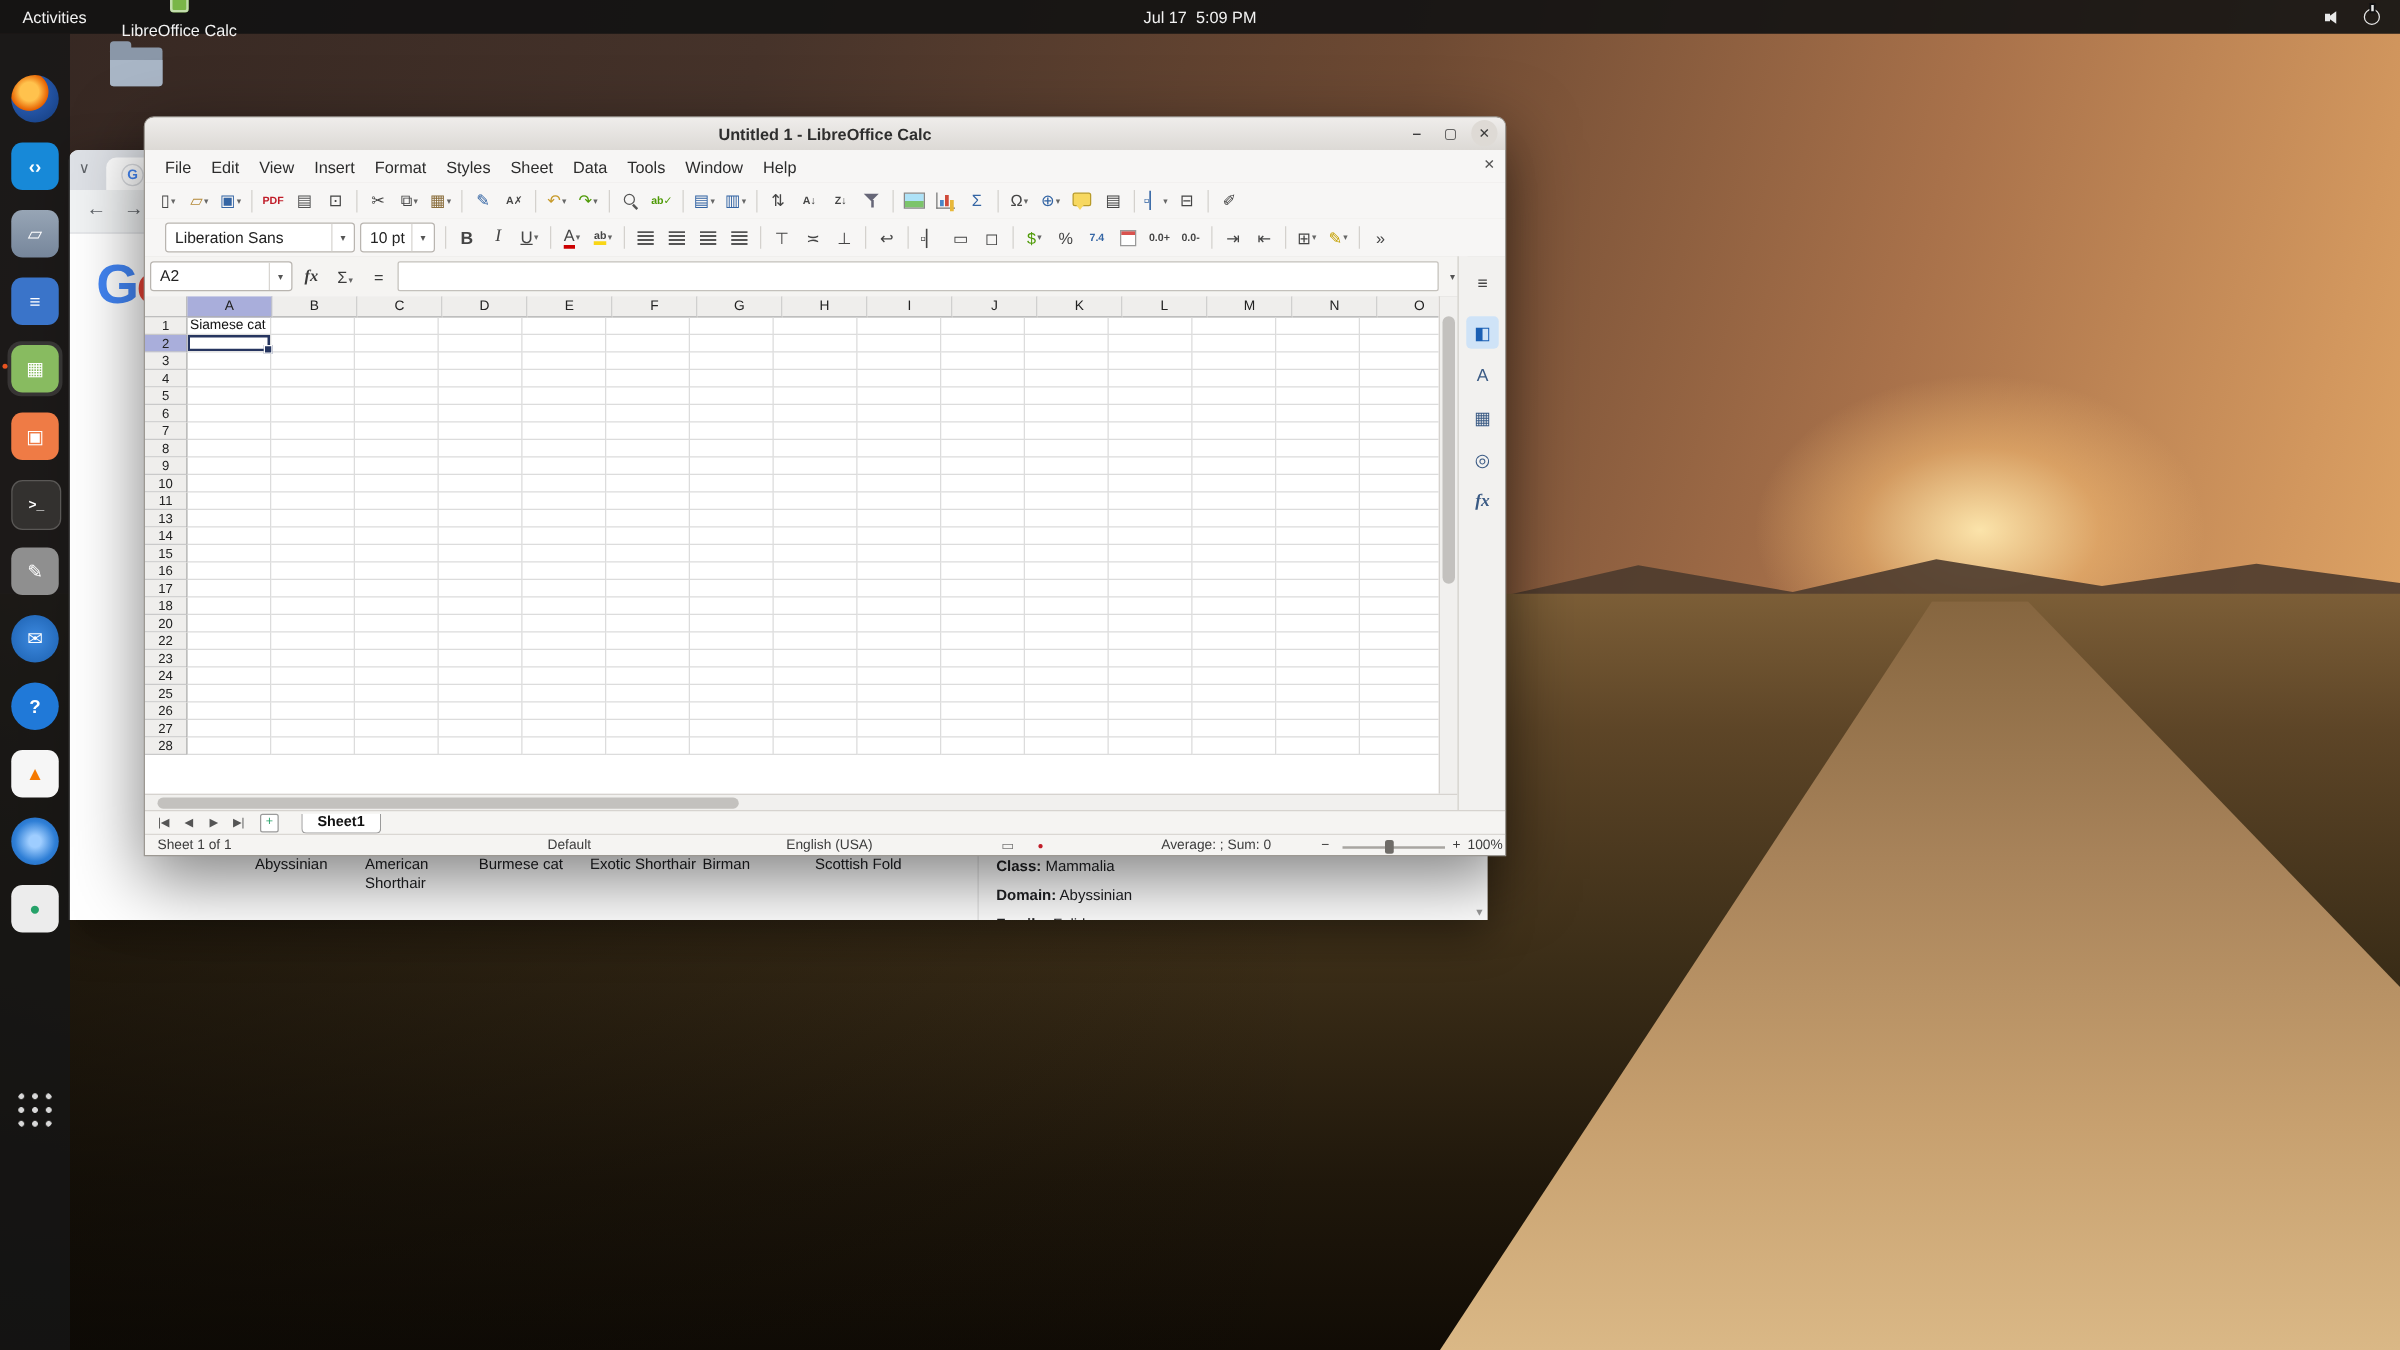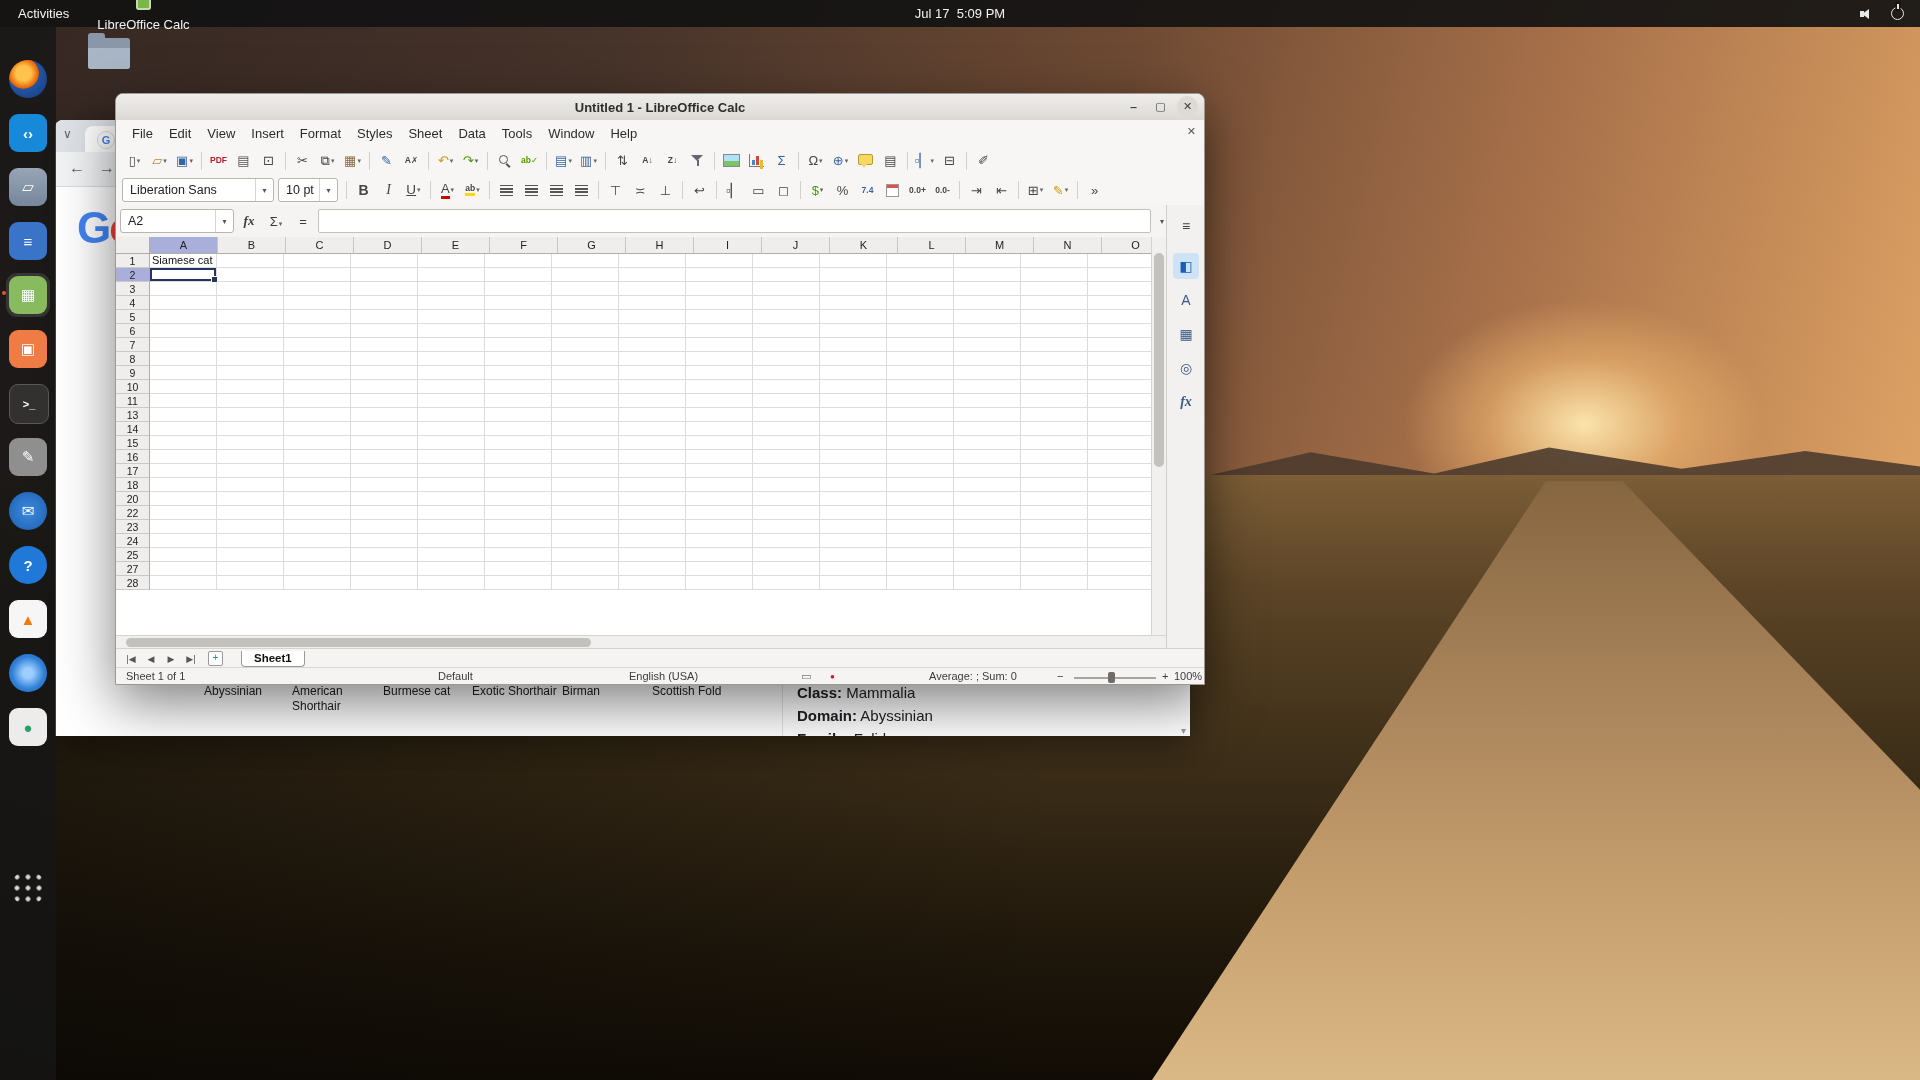--- a/index.html
+++ b/index.html
@@ -73,21 +73,21 @@
   .br-tabbar{position:absolute;left:0;top:0;right:0;height:32px;background:#dee1e6;}
   .br-chevron{position:absolute;left:8px;top:7px;color:#5f6368;font-size:12px;}
   .br-tab{position:absolute;left:30px;top:6px;width:210px;height:26px;background:#fff;border-radius:8px 8px 0 0;}
   .br-favicon{position:absolute;left:12px;top:5px;width:16px;height:16px;border-radius:50%;background:#fff;
     border:1px solid #dadce0;color:#4285F4;font-size:11px;font-weight:bold;text-align:center;line-height:16px;}
   .br-toolbar{position:absolute;left:0;top:32px;right:0;height:34px;background:#f1f3f4;border-bottom:1px solid #dadce0;}
   .br-nav{position:absolute;top:7px;color:#5f6368;font-size:16px;}
   .br-content{position:absolute;left:0;top:67px;right:0;bottom:0;background:#fff;}
   .g-logo{position:absolute;left:22px;top:16px;font-size:44px;font-weight:bold;letter-spacing:-2px;}
   .breed{position:absolute;top:497px;font-size:12px;color:#202124;line-height:15px;}
-  .infobox{position:absolute;left:742px;top:498px;font-size:15px;color:#202124;}
+  .infobox{position:absolute;left:742px;top:498px;font-size:12px;color:#202124;}
   .info-row{margin-bottom:7px;line-height:16px;}
   .info-row b{font-weight:bold;}
   .br-divider{position:absolute;left:727px;top:488px;width:1px;height:130px;background:#e4e4e4;}
   .br-scroll{position:absolute;right:4px;top:538px;color:#9a9a9a;font-size:10px;}
 
   
   .calc{position:absolute;left:115px;top:93px;width:1088px;height:590px;background:#f5f4f2;
     border:1px solid #9c9892;border-radius:8px 8px 0 0;box-shadow:0 18px 55px rgba(0,0,0,.5);z-index:30;overflow:hidden;}
   .c-title{position:absolute;left:0;top:0;right:0;height:26px;
     background:linear-gradient(#efedeb,#dcd9d5);border-bottom:1px solid #c2beb9;
@@ -96,21 +96,21 @@
   .c-ctl{width:21px;height:21px;border-radius:50%;display:flex;align-items:center;justify-content:center;
     font-size:11px;color:#3c3c3c;}
   .c-ctl.close{background:#dedad5;}
   .c-menubar{position:absolute;left:0;top:26px;right:0;height:26px;background:#f7f6f5;border-bottom:1px solid #e2dfdc;
     display:flex;align-items:center;padding-left:8px;font-size:13px;color:#2c2c2c;}
   .menu-item{padding:3px 8px;border-radius:3px;}
   .menu-close{position:absolute;right:8px;top:5px;font-size:11px;color:#555;}
   .c-toolbar1{position:absolute;left:0;top:52px;right:0;height:29px;background:#f7f6f5;border-bottom:1px solid #e2dfdc;
     display:flex;align-items:center;padding-left:6px;}
   .c-toolbar2{position:absolute;left:0;top:81px;right:0;height:30px;background:#f7f6f5;border-bottom:1px solid #dcd9d5;
-    display:flex;align-items:center;padding-left:6px;}
+    display:flex;align-items:center;padding-left:16px;}
   .tbi{height:24px;min-width:21px;display:inline-flex;align-items:center;justify-content:center;
     border-radius:3px;padding:0 2px;}
   .gl{font-size:13px;color:#454545;line-height:1;font-style:normal;}
   .gl-b{font-weight:bold;font-size:14px;}
   .gl-i{font-style:italic;font-family:"Liberation Serif",serif;font-size:14px;}
   .gl-u{text-decoration:underline;font-size:13.5px;}
   .gl-small{font-size:8.5px;font-weight:bold;}
   .gl.bar{padding-bottom:1px;border-bottom:3px solid var(--bar);}
   .dd{font-size:7px;color:#666;margin-left:1px;font-style:normal;}
   .tb-sep{width:1px;height:18px;background:#d4d1cd;margin:0 4px;flex:0 0 1px;}
@@ -917,20 +917,38 @@
           <div class="cell"></div>
           <div class="cell"></div>
           <div class="cell"></div>
           <div class="cell"></div>
           <div class="cell"></div>
           <div class="cell"></div>
           <div class="cell"></div>
           <div class="cell"></div>
         </div>
         <div class="grid-row">
+          <div class="rowhdr">26</div>
+          <div class="cell"></div>
+          <div class="cell"></div>
+          <div class="cell"></div>
+          <div class="cell"></div>
+          <div class="cell"></div>
+          <div class="cell"></div>
+          <div class="cell"></div>
+          <div class="cell"></div>
+          <div class="cell"></div>
+          <div class="cell"></div>
+          <div class="cell"></div>
+          <div class="cell"></div>
+          <div class="cell"></div>
+          <div class="cell"></div>
+          <div class="cell"></div>
+        </div>
+        <div class="grid-row">
           <div class="rowhdr">27</div>
           <div class="cell"></div>
           <div class="cell"></div>
           <div class="cell"></div>
           <div class="cell"></div>
           <div class="cell"></div>
           <div class="cell"></div>
           <div class="cell"></div>
           <div class="cell"></div>
           <div class="cell"></div>

